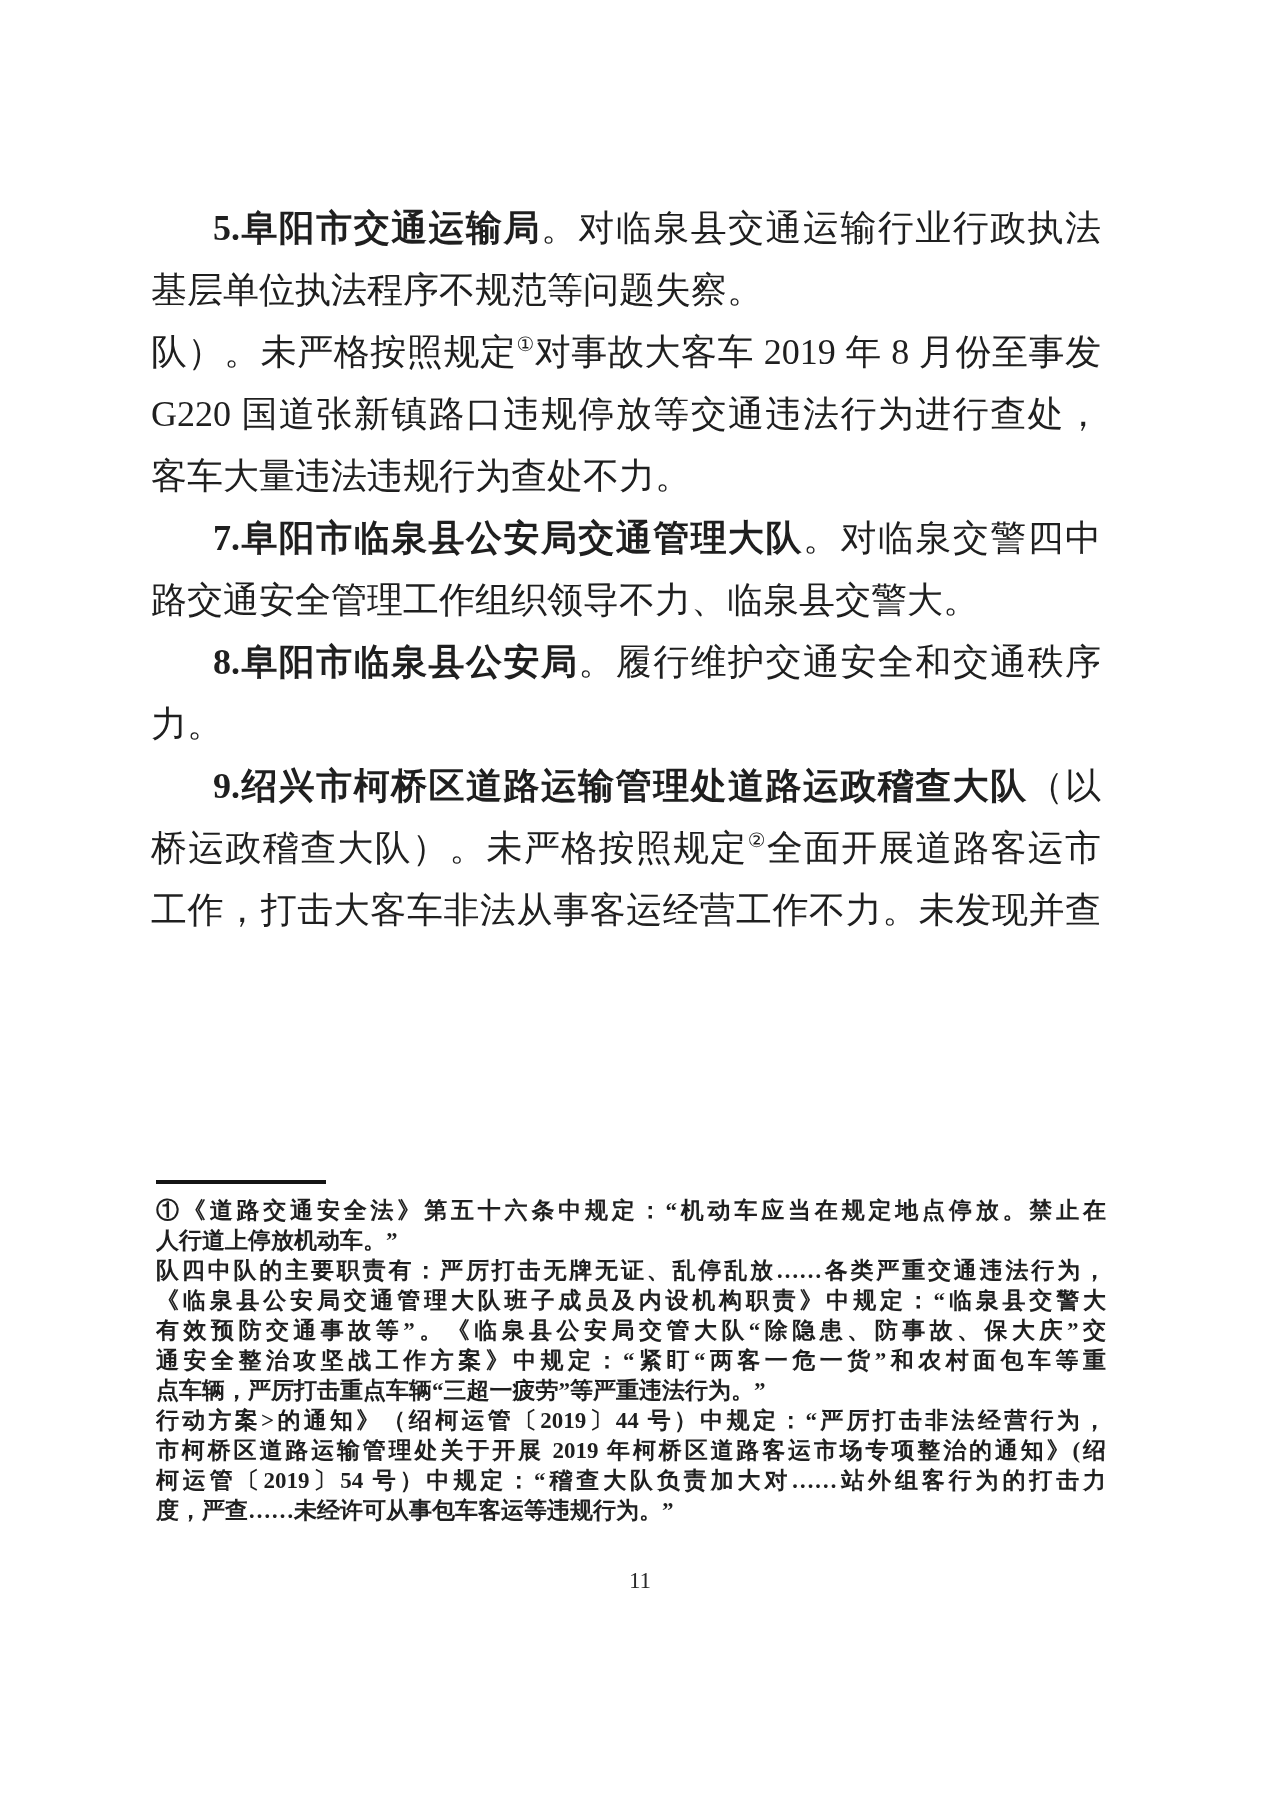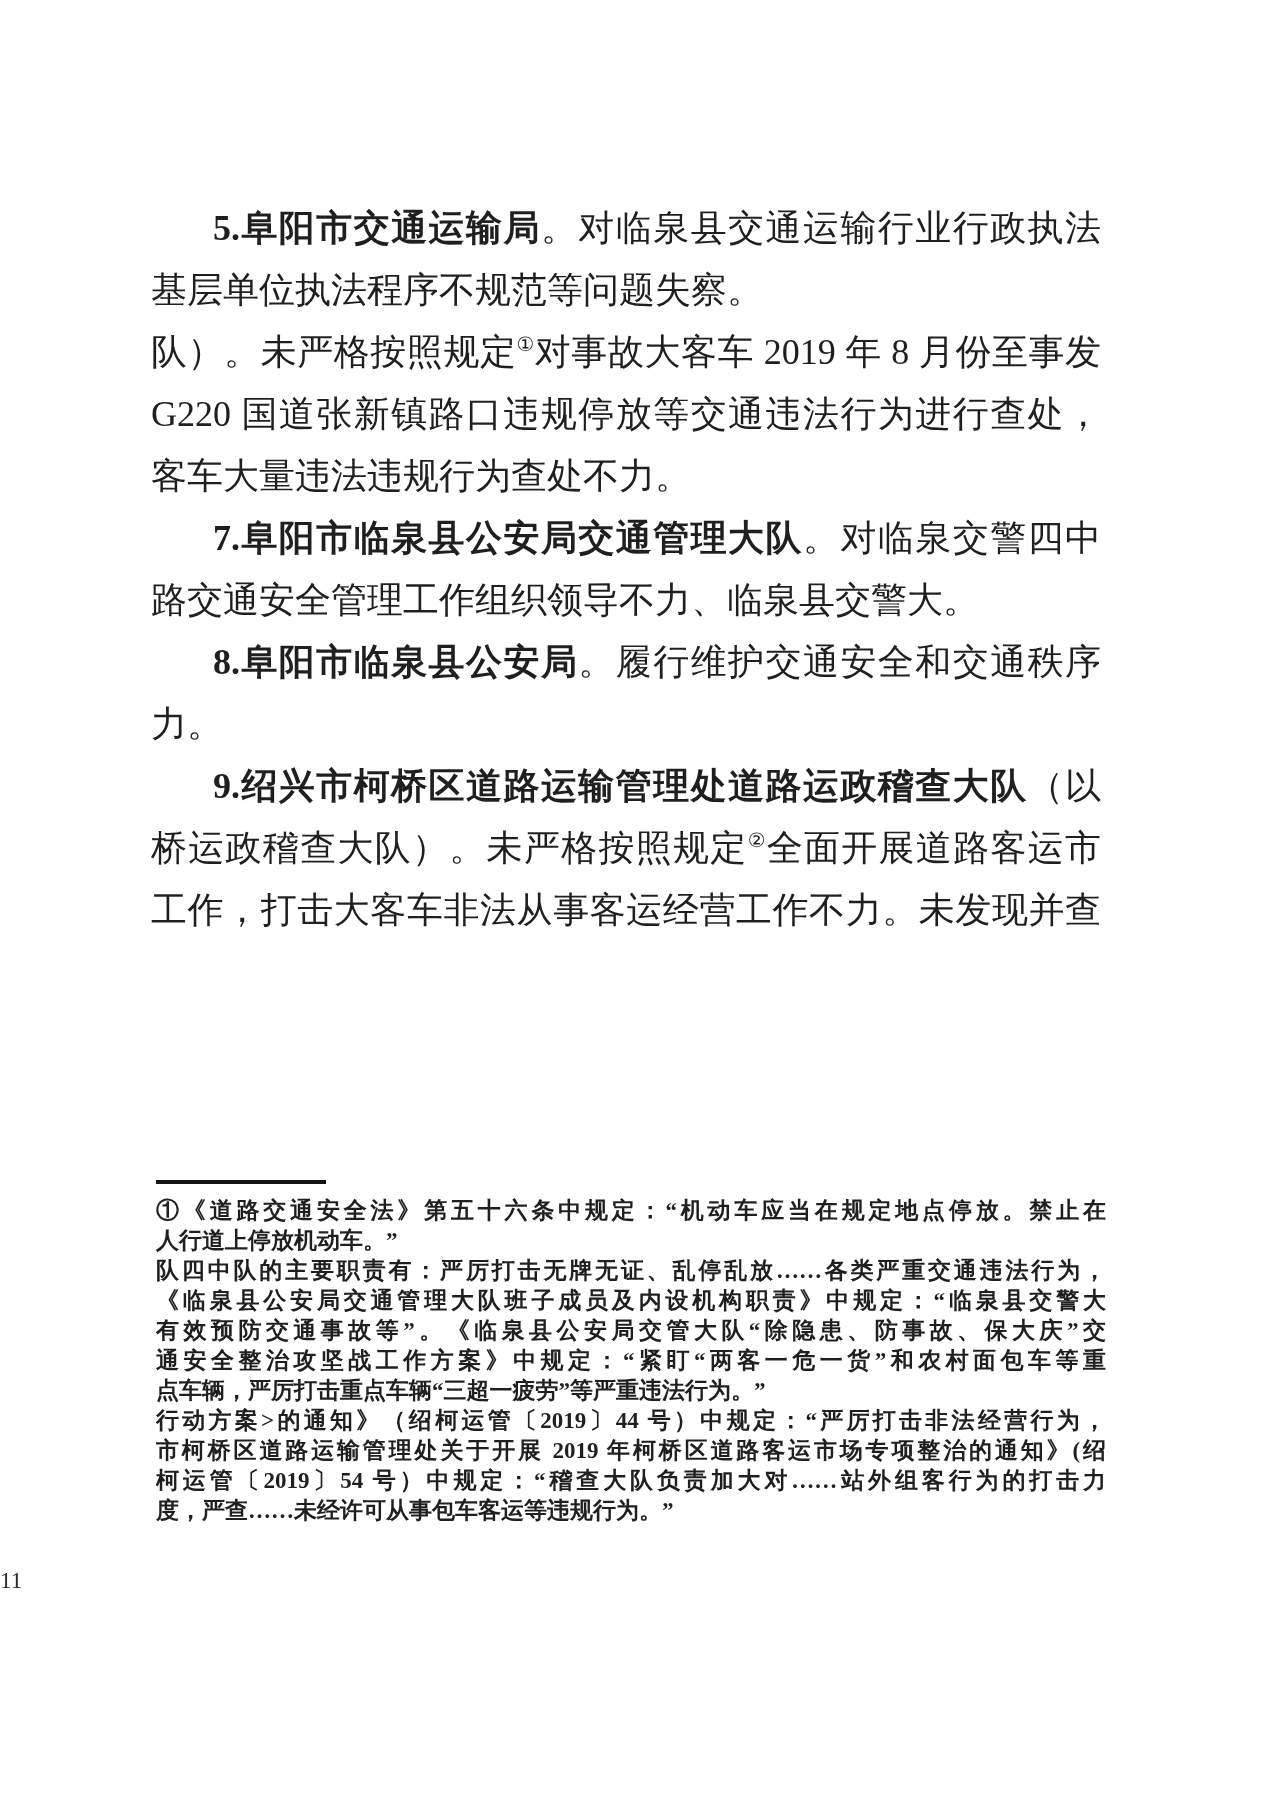--- a/index.html
+++ b/index.html
@@ -46,21 +46,21 @@
     height:30px;
     line-height:30px;
     overflow:hidden;
     text-align:justify;
     font-weight:bold;
   }
   .fn-line.fill{ text-align-last:justify; }
   .page-number{
     position:absolute;
     top:1568px;left:0;width:100%;
-    text-align:left;
+    text-align:center;
     font-size:23px;
     color:#2a2a2a;
   }
 </style>
 </head>
 <body>
 
 <div class="page">
 
   <div class="main-text">

